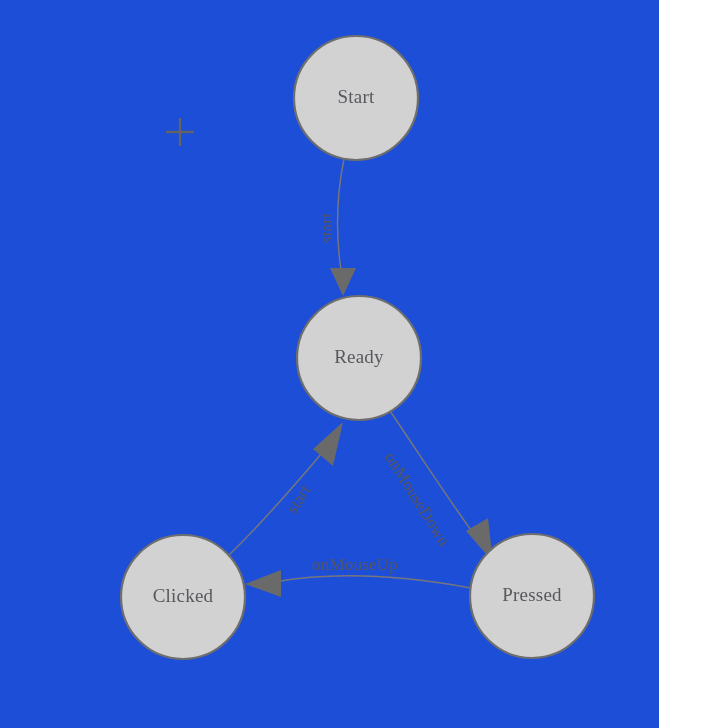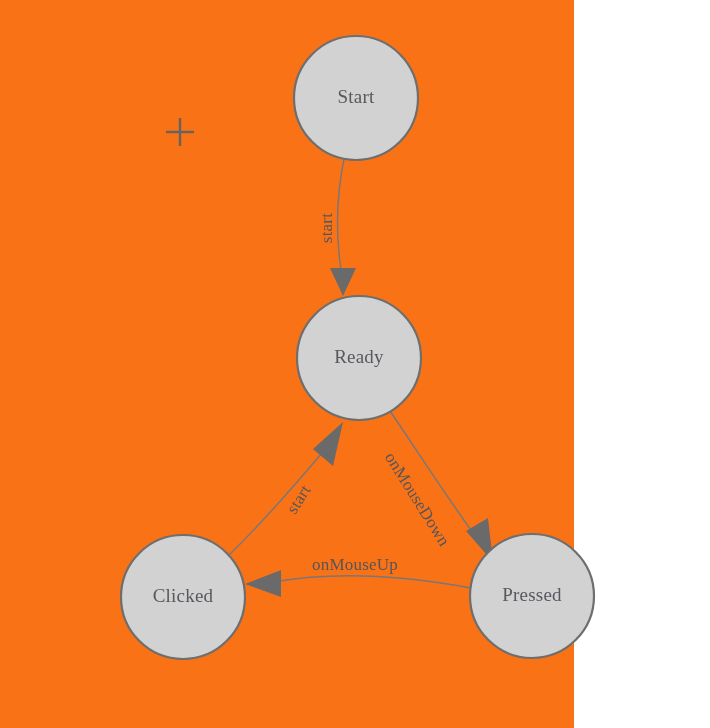--- a/index.html
+++ b/index.html
@@ -8,23 +8,24 @@
     background: #ffffff;
   }
   body {
     width: 710px;
     height: 728px;
     font-family: "Liberation Serif", serif;
     overflow: hidden;
   }
   #canvas-root {
     position: relative;
-    width: 574px;
+    width: 646px;
     height: 728px;
-    background: #f97316;
+    background: #1d4ed8;
+    padding-left: 13px;
   }
   #diagram-svg {
     position: absolute;
     top: 0;
     left: 0;
     width: 710px;
     height: 728px;
     display: block;
   }
   .node-circle {

